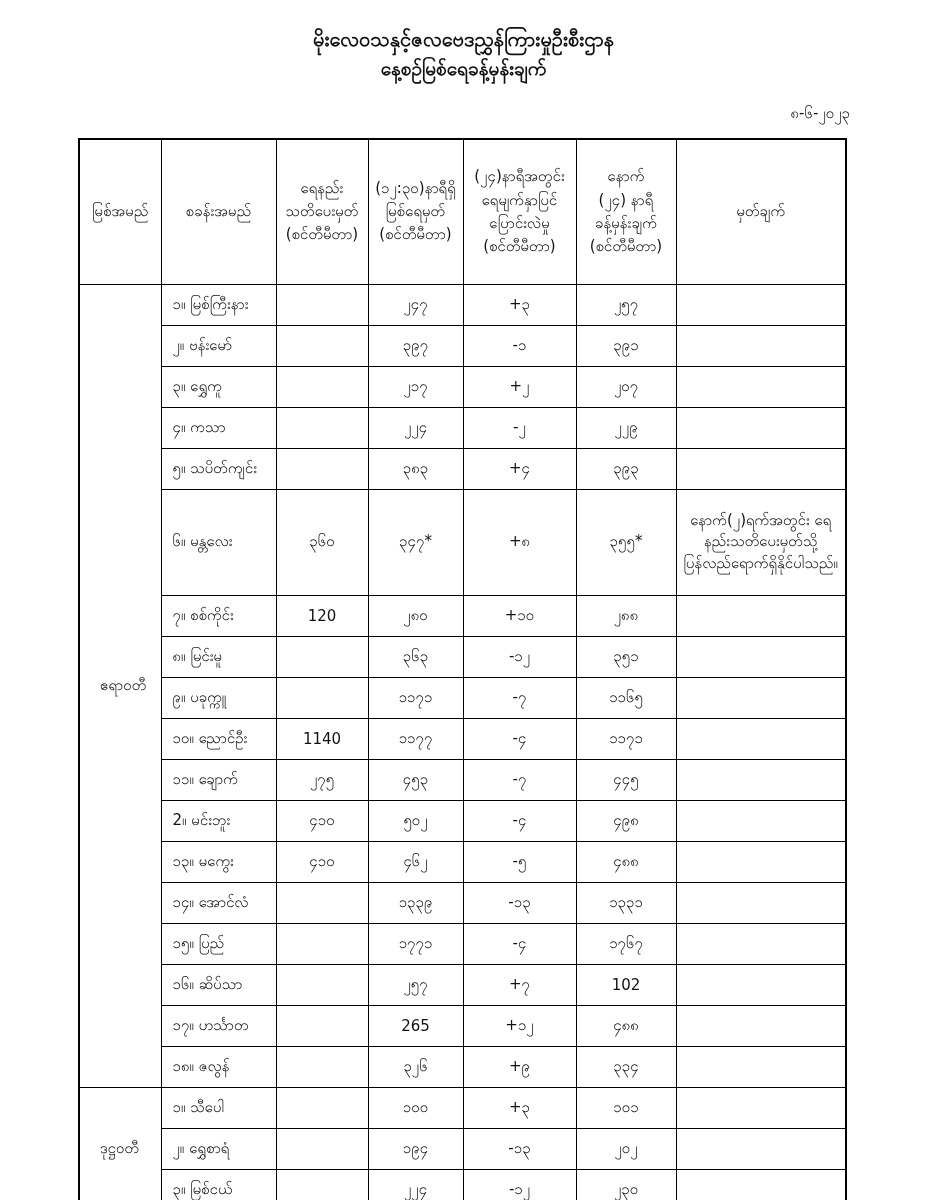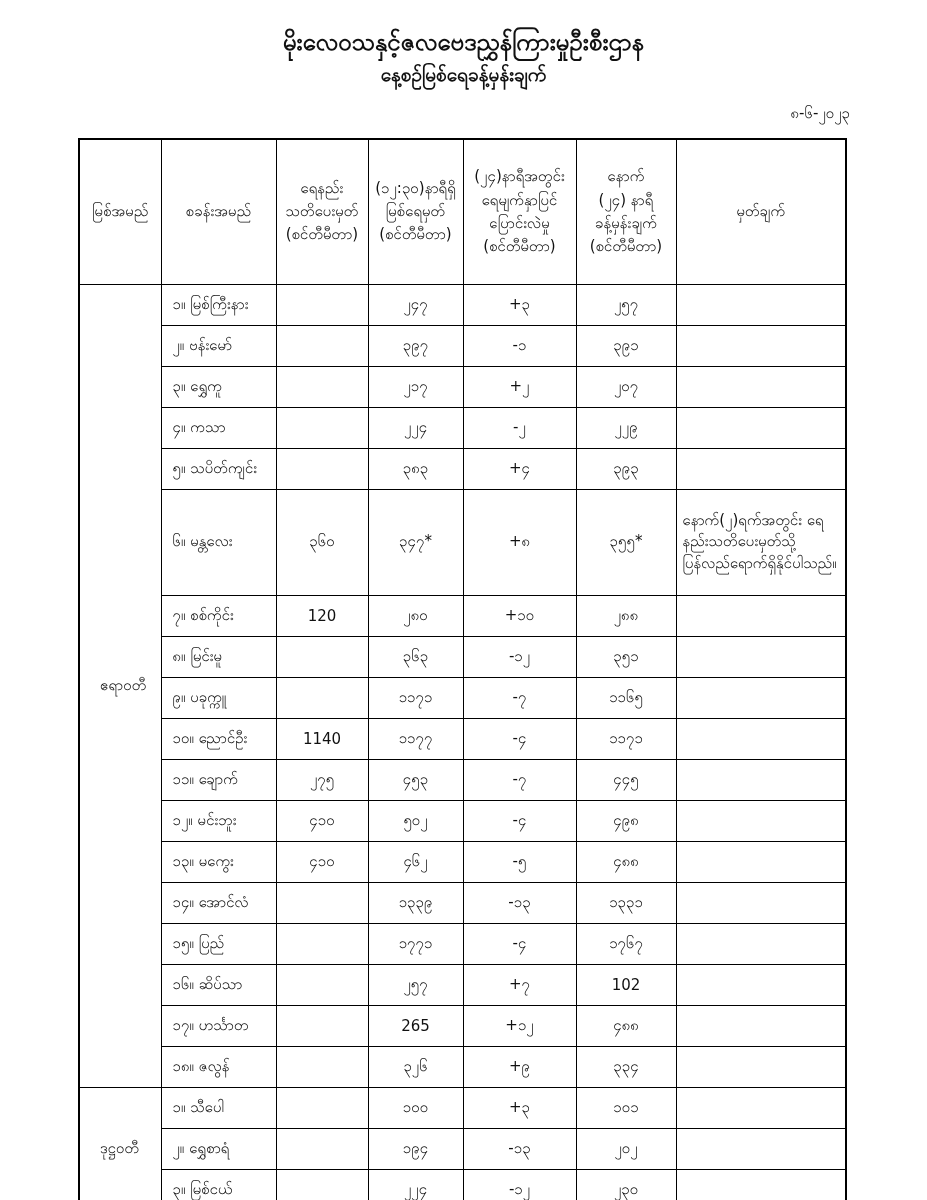--- a/index.html
+++ b/index.html
@@ -5,21 +5,21 @@
   * { box-sizing: border-box; margin: 0; padding: 0; }
   html, body {
     width: 927px; height: 1200px;
     background: #ffffff;
     color: #111111;
     font-family: "DejaVu Sans", "Liberation Sans", sans-serif;
   }
   .page { position: relative; width: 927px; height: 1200px; overflow: hidden; }
 
   .title-block { position: absolute; top: 24px; left: 0; width: 100%; text-align: center; }
-  .title-line1 { font-size: 24px; font-weight: bold; line-height: 1.5; }
+  .title-line1 { font-size: 20px; font-weight: bold; line-height: 1.5; }
   .title-line2 { font-size: 19px; font-weight: bold; line-height: 1.5; }
 
   .date-line {
     position: absolute; top: 103px; left: 1px; width: 849px;
     text-align: right; font-size: 15px;
   }
 
   table.forecast {
     position: absolute; top: 138px; left: 78px;
     width: 767px;
@@ -44,21 +44,21 @@
   th.h-warning, th.h-level { text-align: right; padding-right: 5px; }
   th.h-warning { text-align: right; }
   tbody tr { height: 36px; }
   tbody tr.tall { height: 58px; }
   td.river-cell {
     text-align: left; padding-left: 20px; font-size: 15px;
   }
   td.station { text-align: left; padding-left: 11px; }
   td.num { text-align: center; }
   td.remark {
-    font-size: 9px; line-height: 1.45;
+    font-size: 9px; text-align: center; line-height: 1.45;
     padding: 20px 6px;
   }
 </style>
 </head>
 <body>
 
 <div class="page">
 
   <div class="title-block">
     <div class="title-line1">မိုးလေဝသနှင့်ဇလဗေဒညွှန်ကြားမှုဦးစီးဌာန</div>
@@ -182,21 +182,21 @@
         </tr>
         <tr>
           <td class="station">၁၁။ ချောက်</td>
           <td class="num">၂၇၅</td>
           <td class="num">၄၅၃</td>
           <td class="num">-၇</td>
           <td class="num">၄၄၅</td>
           <td class="remark"></td>
         </tr>
         <tr>
-          <td class="station">၁၂။ မင်းဘူး</td>
+          <td class="station">2။ မင်းဘူး</td>
           <td class="num">၄၁၀</td>
           <td class="num">၅၀၂</td>
           <td class="num">-၄</td>
           <td class="num">၄၉၈</td>
           <td class="remark"></td>
         </tr>
         <tr>
           <td class="station">၁၃။ မကွေး</td>
           <td class="num">၄၁၀</td>
           <td class="num">၄၆၂</td>

